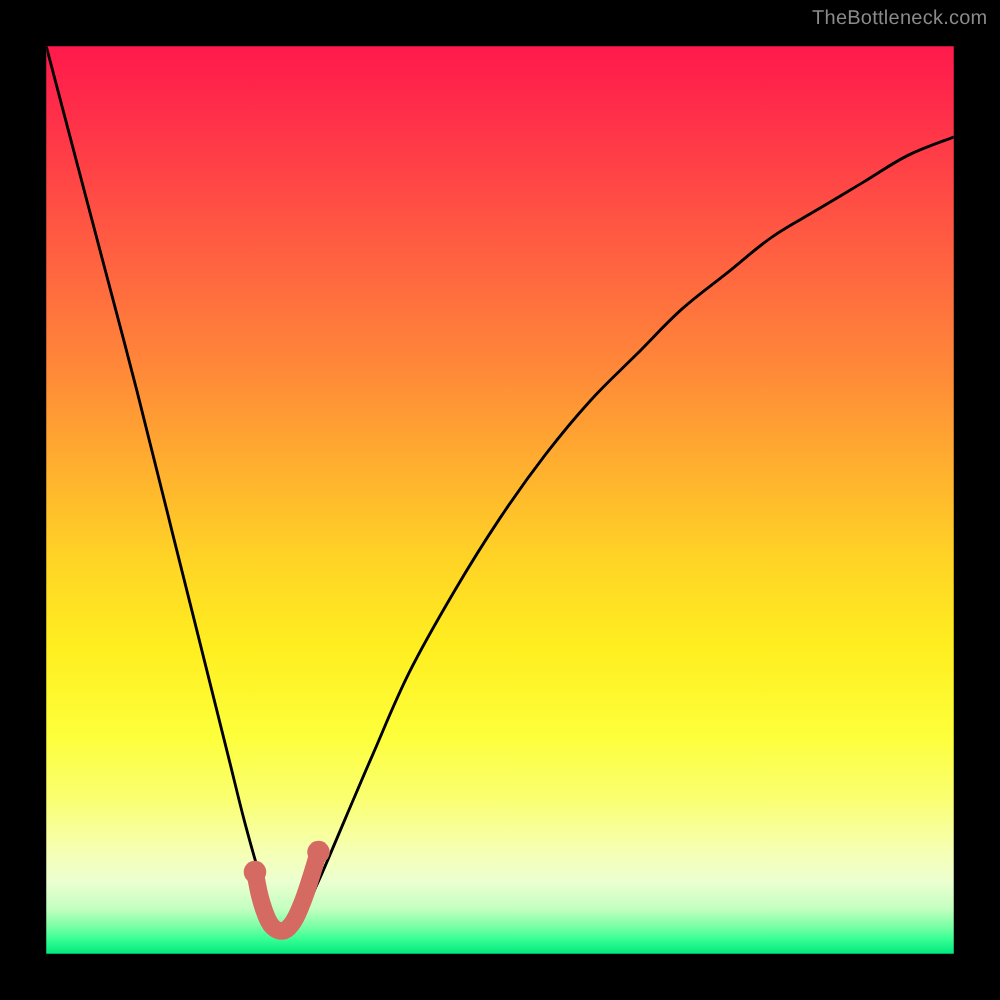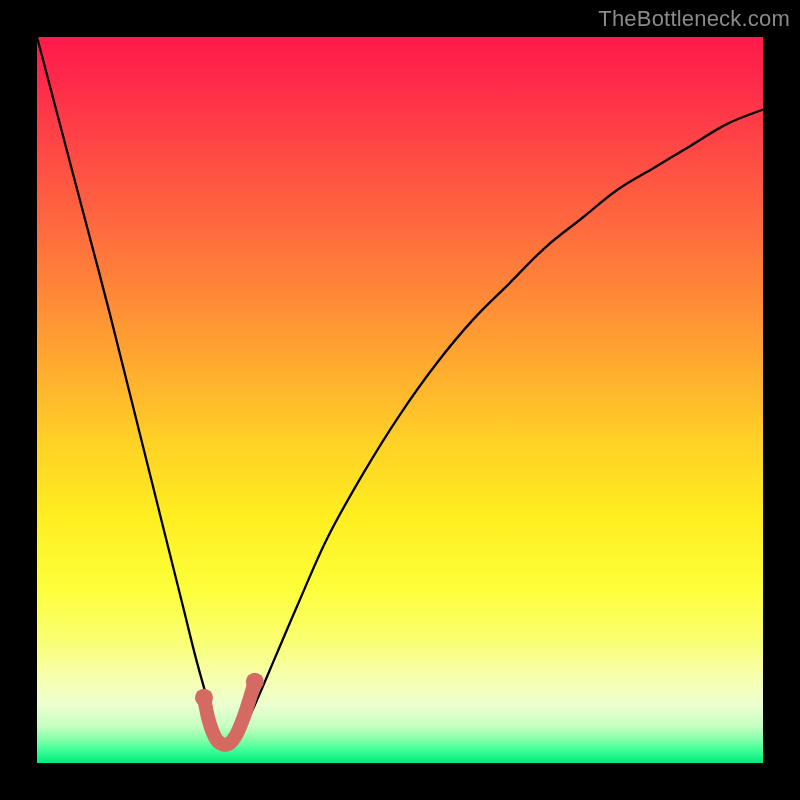--- a/index.html
+++ b/index.html
@@ -46,21 +46,21 @@
   .curve {
     position: absolute;
     left: 0; top: 0;
     width: 726px; height: 726px;
   }
   .watermark {
     position: absolute;
     top: 6px;
     right: 10px;
     color: #8a8a8a;
-    font-size: 22px;
+    font-size: 16px;
     font-weight: 500;
     letter-spacing: 0.2px;
     user-select: none;
   }
 </style>
 </head>
 <body>
 
 <div class="frame">
   <div class="plot">

